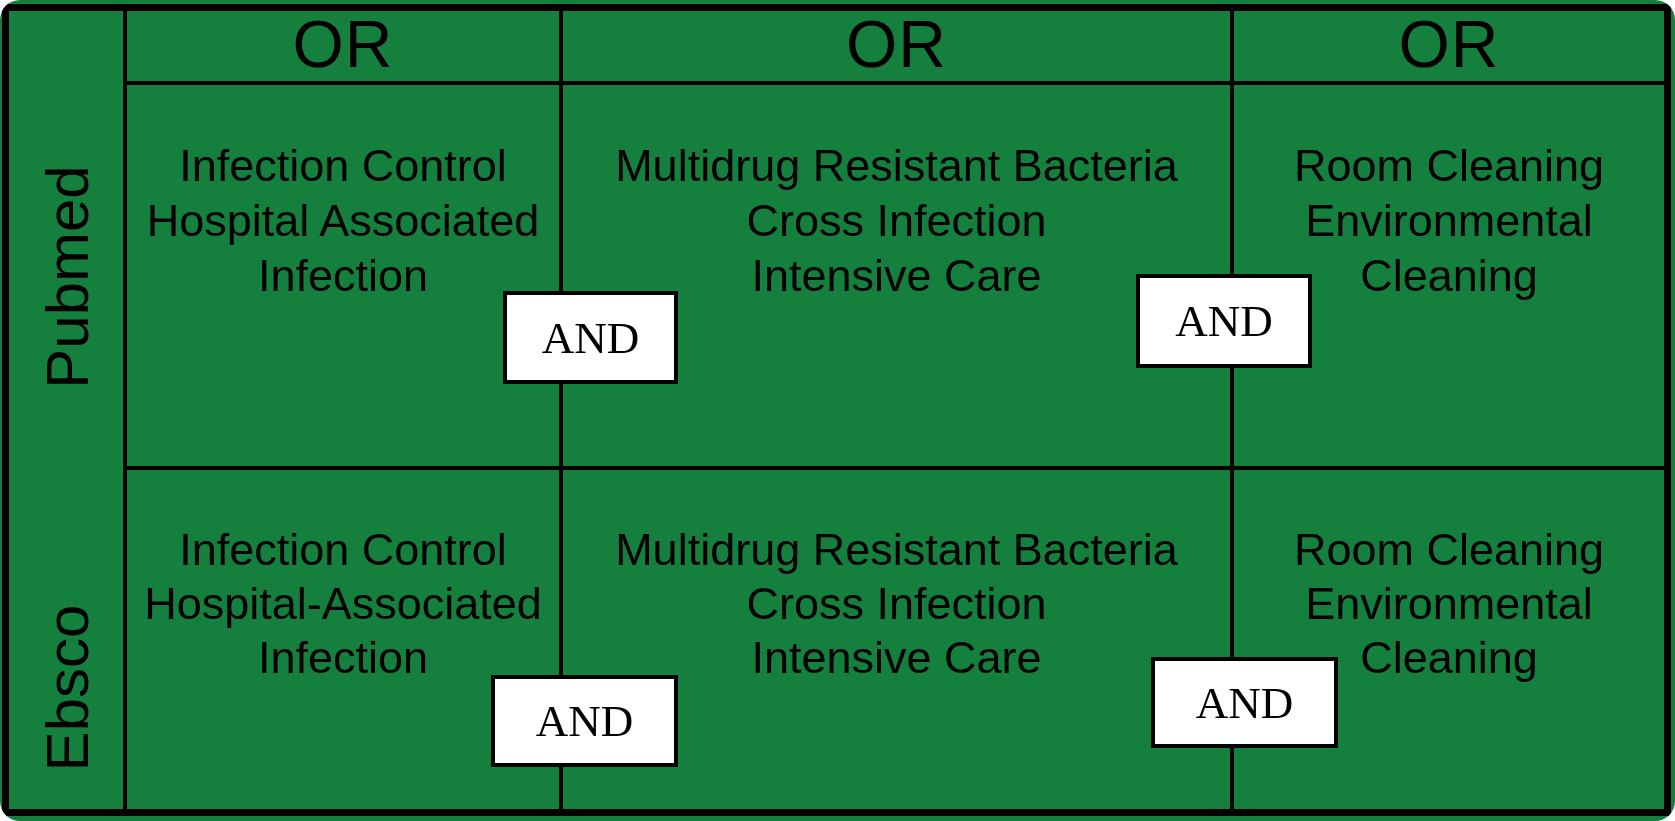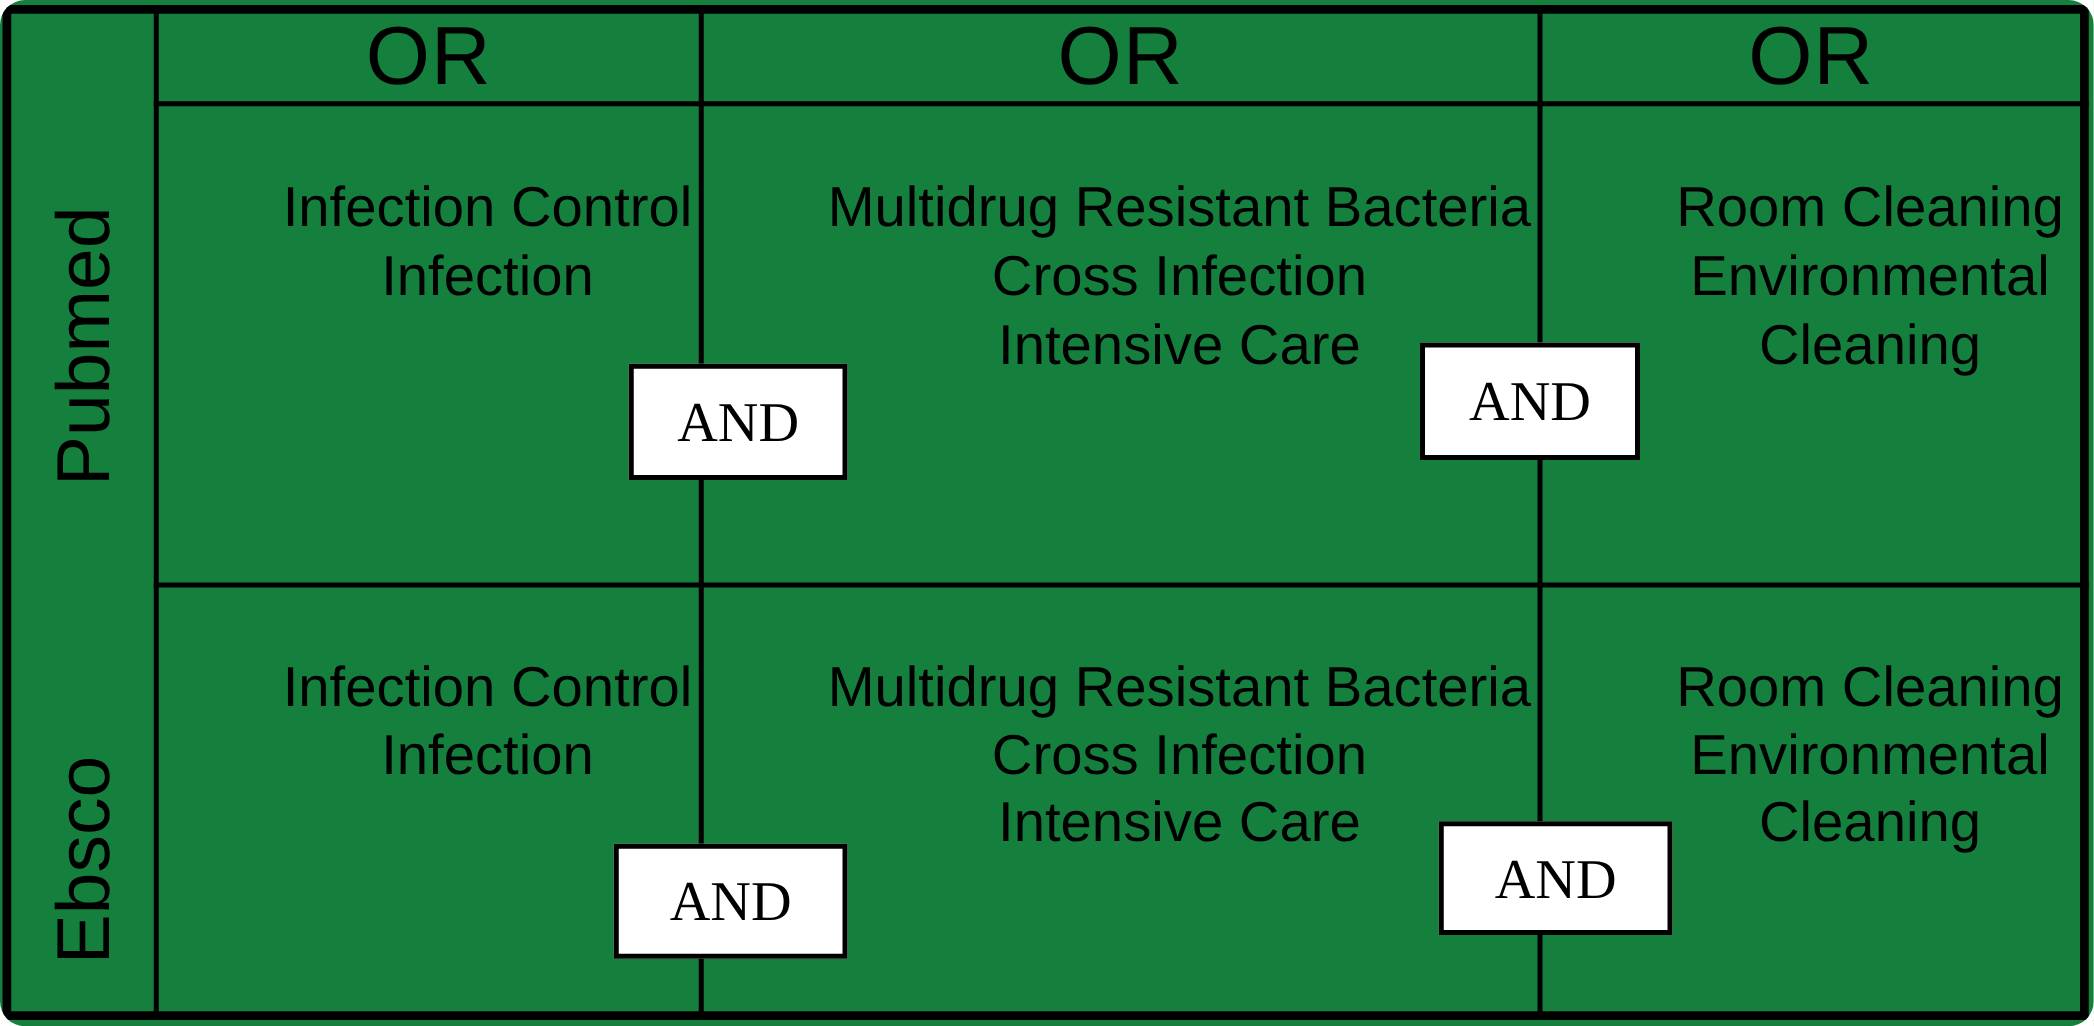--- a/index.html
+++ b/index.html
@@ -13,21 +13,21 @@
   }
   .vline{position:absolute;top:4px;height:812px;width:4px;background:#000;}
   .hline{position:absolute;left:123px;width:1548px;height:4px;background:#000;}
   .or{
     position:absolute;top:8px;height:73px;line-height:73px;
     font-size:66px;text-align:center;letter-spacing:1px;
   }
   .col1{left:127px;width:432px;}
   .col2{left:563px;width:667px;}
   .col3{left:1234px;width:430px;}
-  .cell{position:absolute;text-align:center;font-size:45px;padding-left:47px;}
+  .cell{position:absolute;text-align:center;font-size:45px;}
   .rowP{top:138px;line-height:55px;}
   .rowE{top:523px;line-height:54px;}
   .rowlabel{
     position:absolute;font-size:60px;white-space:nowrap;
     transform:translate(-50%,-50%) rotate(-90deg);
   }
   .and{
     position:absolute;background:#ffffff;border:4px solid #000;
     box-sizing:border-box;display:flex;align-items:center;justify-content:center;
     font-size:45px;z-index:5;font-family:Liberation Serif, serif;
@@ -47,35 +47,37 @@
 
   <div class="or col1">OR</div>
   <div class="or col2">OR</div>
   <div class="or col3">OR</div>
 
   <div class="rowlabel" style="left:67px;top:277px;">Pubmed</div>
   <div class="rowlabel" style="left:67px;top:688px;">Ebsco</div>
 
   <div class="cell rowP col1">
     <div>Infection Control</div>
+    <div>Hospital Associated</div>
     <div>Infection</div>
   </div>
   <div class="cell rowP col2">
     <div>Multidrug Resistant Bacteria</div>
     <div>Cross Infection</div>
     <div>Intensive Care</div>
   </div>
   <div class="cell rowP col3">
     <div>Room Cleaning</div>
     <div>Environmental</div>
     <div>Cleaning</div>
   </div>
 
   <div class="cell rowE col1">
     <div>Infection Control</div>
+    <div>Hospital-Associated</div>
     <div>Infection</div>
   </div>
   <div class="cell rowE col2">
     <div>Multidrug Resistant Bacteria</div>
     <div>Cross Infection</div>
     <div>Intensive Care</div>
   </div>
   <div class="cell rowE col3">
     <div>Room Cleaning</div>
     <div>Environmental</div>

